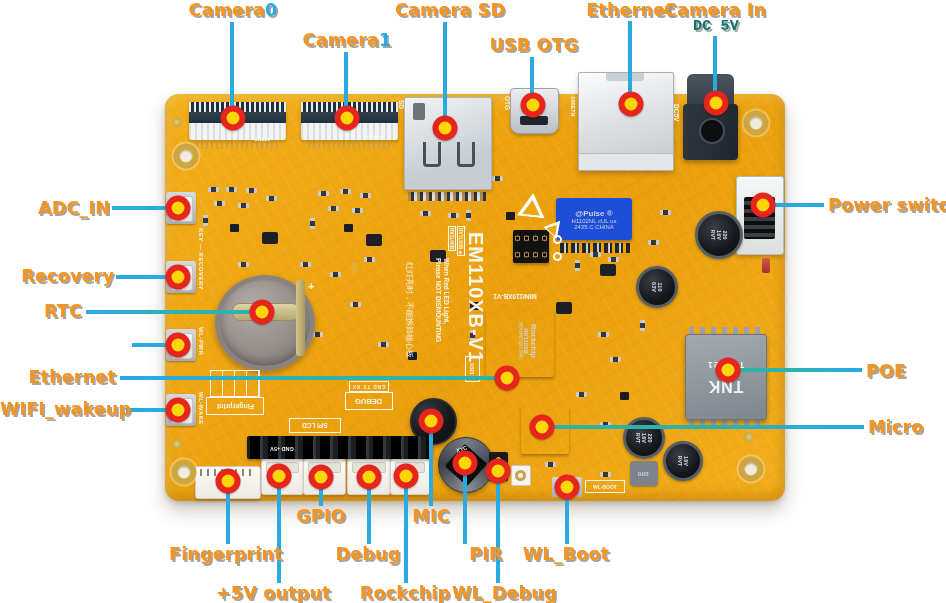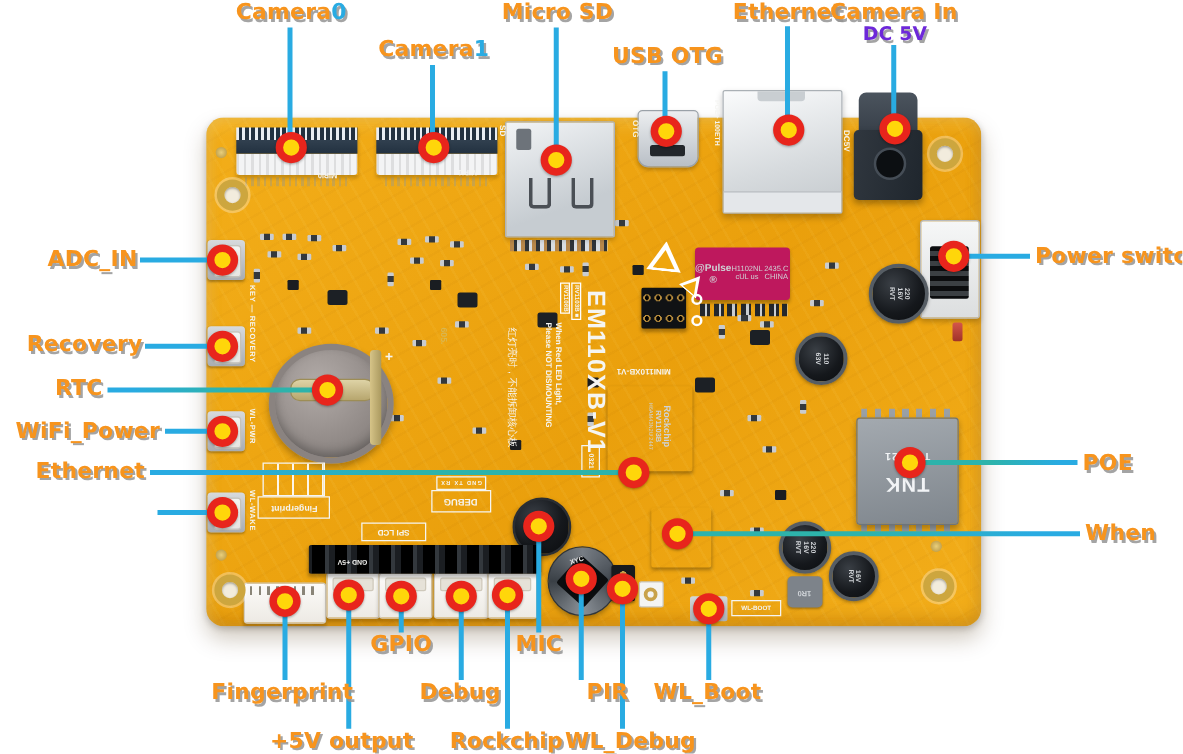--- a/index.html
+++ b/index.html
@@ -55,21 +55,21 @@
   .r180{transform:rotate(180deg);}
   .sbox{border:1.5px solid #f5f5f2;display:flex;align-items:center;justify-content:center;}
 
   
   .lbl{position:absolute;font-family:"DejaVu Sans","Liberation Sans",sans-serif;font-weight:bold;
     font-size:17.5px;color:#F7941D;letter-spacing:.2px;white-space:nowrap;z-index:40;
     text-shadow:1.8px 2.2px 0 rgba(148,148,148,.85);}
   .lbl.c{text-align:center;}
   .lbl.r{text-align:right;}
   .lbl .b{color:#29ABE2;}
-  .lbl.subb{font-size:15px;color:#6d28d9;}
+  .lbl.subb{font-size:15px;color:#0f766e;font-family:Liberation Mono, monospace;}
   .cl{position:absolute;background:#29ABE2;z-index:30;}
   .cl.v{width:4px;}
   .cl.h{height:4px;}
   .cl.tealL{background:linear-gradient(90deg,#29ABE2 12%,#2db3ab 55%);}
   .cl.tealR{background:linear-gradient(90deg,#2db3ab 45%,#29ABE2 88%);}
   .dot{position:absolute;width:13px;height:13px;border-radius:50%;background:#FFD60A;border:6px solid #E8251C;
     transform:translate(-50%,-50%);z-index:35;box-shadow:0 1px 2px rgba(0,0,0,.3);}
 </style>
 </head>
 <body>
@@ -119,21 +119,21 @@
     <div style="position:absolute;left:4px;top:0;width:47px;height:38px;background:linear-gradient(#4b545e,#343c45);border-radius:6px 6px 2px 2px"></div>
     <div style="position:absolute;left:0;top:30px;width:55px;height:56px;background:linear-gradient(100deg,#30373f,#1f262d);border-radius:4px;box-shadow:0 3px 5px rgba(0,0,0,.3)"></div>
     <div style="position:absolute;left:16px;top:44px;width:22px;height:22px;background:#0c0f12;border:2px solid #454d56;border-radius:50%"></div>
   </div>
 
   <div style="position:absolute;left:736px;top:176px;width:46px;height:77px;z-index:7;border:1px solid #b8babc;border-radius:3px;background:linear-gradient(#f6f7f7,#dcdedf);box-shadow:0 2px 4px rgba(0,0,0,.22)">
     <div style="position:absolute;left:7px;top:20px;width:31px;height:42px;background:repeating-linear-gradient(180deg,#0c0d0f 0 4px,#3c4044 4px 8px);border-radius:2px"></div>
   </div>
   <div class="led" style="left:762px;top:258px"></div>
 
-  <div style="position:absolute;left:556px;top:198px;width:76px;height:42px;z-index:7;background:#be185d;border-radius:3px;box-shadow:0 2px 3px rgba(0,0,0,.3);display:flex;flex-direction:row;align-items:center;justify-content:center;color:#cfd2d6;text-align:center">
+  <div style="position:absolute;left:556px;top:198px;width:76px;height:42px;z-index:7;background:#1d4ed8;border-radius:3px;box-shadow:0 2px 3px rgba(0,0,0,.3);display:flex;flex-direction:column;align-items:center;justify-content:center;color:#cfd2d6;text-align:center">
     <div style="font-size:8px;font-weight:bold">@Pulse ®</div>
     <div style="font-size:6px">H1102NL cUL us</div>
     <div style="font-size:6px">2435.C CHINA</div>
   </div>
   <div style="position:absolute;left:560px;top:243px;width:70px;height:10px;z-index:6;background:repeating-linear-gradient(90deg,#23272c 0 4px,#c9cdd1 4px 6px,#23272c 6px 8px,transparent 8px 11px)"></div>
 
   <div style="position:absolute;left:513px;top:230px;width:36px;height:33px;z-index:7;background:#101214;border-radius:2px;background-image:radial-gradient(circle 3px at 50% 50%,#000 55%,#b98e3e 60% 95%,transparent);background-size:9px 16.5px;box-shadow:0 2px 3px rgba(0,0,0,.3)"></div>
   <div class="wvia" style="left:553px;top:235px"></div>
   <div class="wvia" style="left:553px;top:252px"></div>
 
@@ -381,33 +381,33 @@
   <div class="dot" style="left:228px;top:481px"></div>
   <div class="dot" style="left:369px;top:477px"></div>
   <div class="dot" style="left:465px;top:463px"></div>
   <div class="dot" style="left:567px;top:487px"></div>
   <div class="dot" style="left:279px;top:476px"></div>
   <div class="dot" style="left:406px;top:476px"></div>
   <div class="dot" style="left:498px;top:471px"></div>
 
   <div class="lbl c" style="left:183px;top:0;width:100px"><span>Camera</span><span class="b">0</span></div>
   <div class="lbl c" style="left:297px;top:30px;width:100px"><span>Camera</span><span class="b">1</span></div>
-  <div class="lbl c" style="left:395px;top:0;width:102px">Micro SD</div>
+  <div class="lbl c" style="left:395px;top:0;width:102px">Camera SD</div>
   <div class="lbl c" style="left:483px;top:35px;width:102px">USB OTG</div>
   <div class="lbl c" style="left:579px;top:0;width:102px">Ethernet</div>
   <div class="lbl c" style="left:664px;top:0;width:102px">Camera In</div>
   <div class="lbl c subb" style="left:665px;top:18px;width:102px">DC 5V</div>
   <div class="lbl" style="left:828px;top:195px">Power switch</div>
   <div class="lbl r" style="left:10px;top:198px;width:100px">ADC_IN</div>
   <div class="lbl r" style="left:10px;top:266px;width:104px">Recovery</div>
   <div class="lbl r" style="left:10px;top:301px;width:72px">RTC</div>
-  <div class="lbl r" style="left:10px;top:335px;width:118px">WiFi_Power</div>
   <div class="lbl r" style="left:10px;top:367px;width:106px">Ethernet</div>
+  <div class="lbl r" style="left:0;top:399px;width:122px">WIFI_wakeup</div>
   <div class="lbl" style="left:866px;top:361px">POE</div>
-  <div class="lbl" style="left:868px;top:417px">When</div>
+  <div class="lbl" style="left:868px;top:417px">Micro</div>
   <div class="lbl c" style="left:271px;top:506px;width:100px">GPIO</div>
   <div class="lbl c" style="left:381px;top:506px;width:100px">MIC</div>
   <div class="lbl c" style="left:169px;top:544px;width:104px">Fingerprint</div>
   <div class="lbl c" style="left:317px;top:544px;width:102px">Debug</div>
   <div class="lbl c" style="left:436px;top:544px;width:100px">PIR</div>
   <div class="lbl c" style="left:516px;top:544px;width:100px">WL_Boot</div>
   <div class="lbl c" style="left:216px;top:583px;width:102px">+5V output</div>
   <div class="lbl c" style="left:354px;top:583px;width:102px">Rockchip</div>
   <div class="lbl c" style="left:452px;top:583px;width:104px">WL_Debug</div>
 

